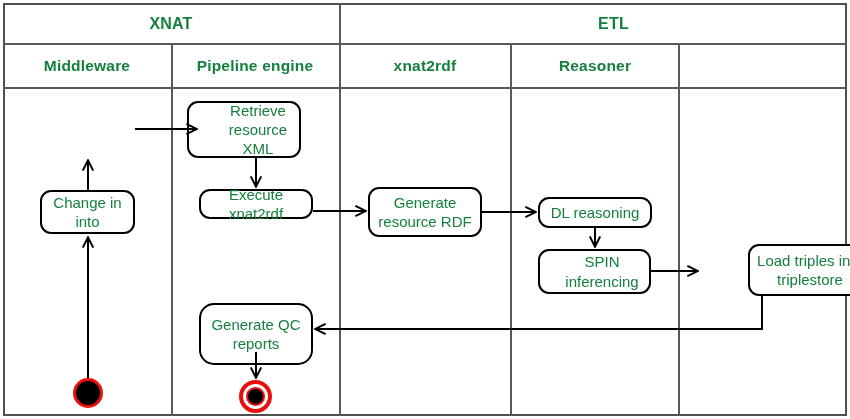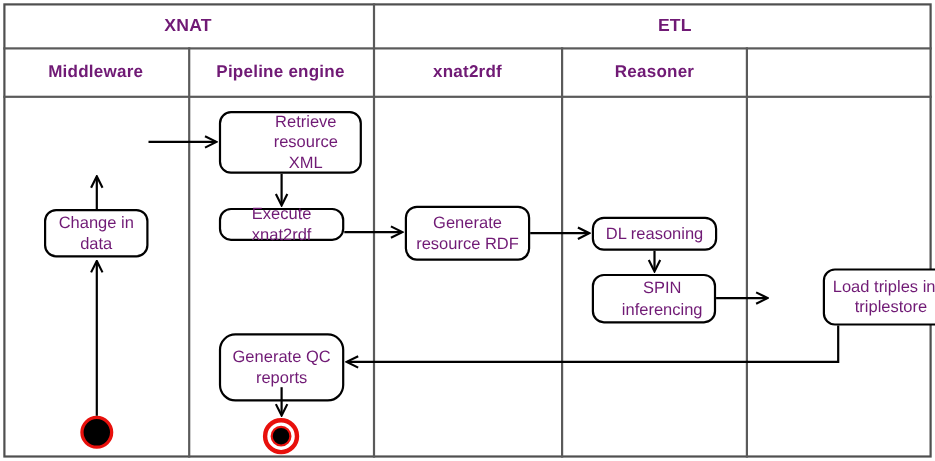--- a/index.html
+++ b/index.html
@@ -1,19 +1,19 @@
 <!DOCTYPE html>
 <html><head>
 <meta charset="utf-8">
 <style>
   html,body{margin:0;padding:0;background:#ffffff;}
   #stage{
     position:relative;width:850px;height:419px;background:#ffffff;
     font-family:"Liberation Sans","DejaVu Sans",sans-serif;
-    color:#701a75;overflow:hidden;
+    color:#15803d;overflow:hidden;
   }
   
   .frame{
     position:absolute;left:3px;top:3px;width:844px;height:413px;
     border:2px solid #4f4f4f;box-sizing:border-box;background:#fff;
   }
   .vline{position:absolute;width:2px;background:#5a5a5a;}
   .hline{position:absolute;height:2px;background:#5a5a5a;}
   .hdr{
     position:absolute;display:flex;align-items:center;justify-content:center;
@@ -59,22 +59,22 @@
 
   <div class="hdr" style="left:3px;top:4px;width:336px;height:39px;">XNAT</div>
   <div class="hdr" style="left:340px;top:4px;width:507px;height:39px;margin-left:20px;">ETL</div>
 
   <div class="hdr lanehdr" style="left:3px;top:44px;width:168px;height:43px;">Middleware</div>
   <div class="hdr lanehdr" style="left:171px;top:44px;width:168px;height:43px;">Pipeline engine</div>
   <div class="hdr lanehdr" style="left:340px;top:44px;width:170px;height:43px;">xnat2rdf</div>
   <div class="hdr lanehdr" style="left:510px;top:44px;width:170px;height:43px;">Reasoner</div>
 
   <div class="node" style="left:40px;top:190px;width:95px;height:44px;">Change in
-data</div>
-  <div class="node" style="left:199px;top:101px;width:130px;height:57px;padding-left:32px;">Retrieve
+into</div>
+  <div class="node" style="left:187px;top:101px;width:114px;height:57px;padding-left:32px;">Retrieve
 resource XML</div>
   <div class="node" style="left:199px;top:189px;width:114px;height:30px;">Execute
 xnat2rdf</div>
   <div class="node" style="left:368px;top:187px;width:114px;height:50px;">Generate
 resource RDF</div>
   <div class="node" style="left:538px;top:197px;width:114px;height:31px;">DL reasoning</div>
   <div class="node" style="left:538px;top:249px;width:113px;height:45px;padding-left:19px;">SPIN
 inferencing</div>
   <div class="node" style="left:700px;top:244px;width:124px;height:52px;margin-left:48px;">Load triples into
 triplestore</div>

